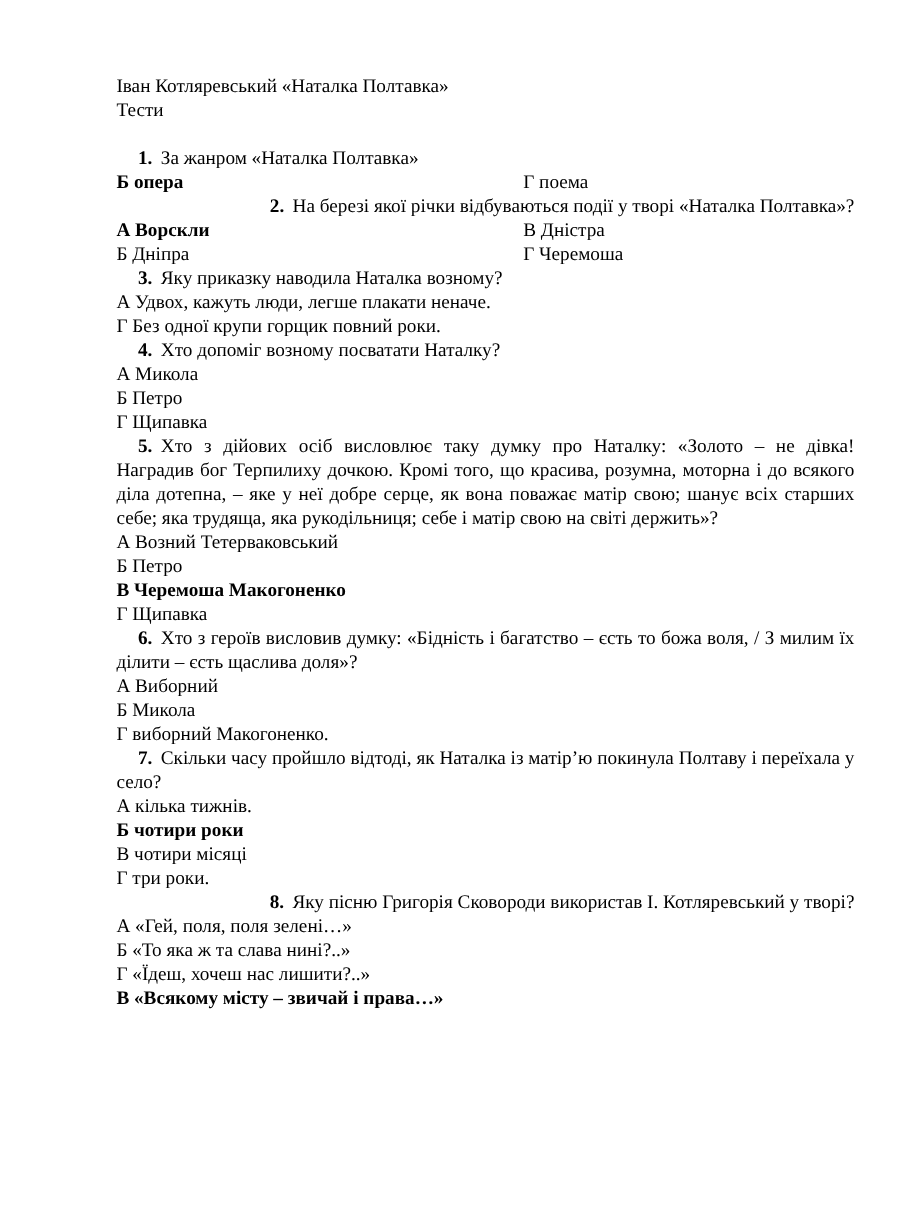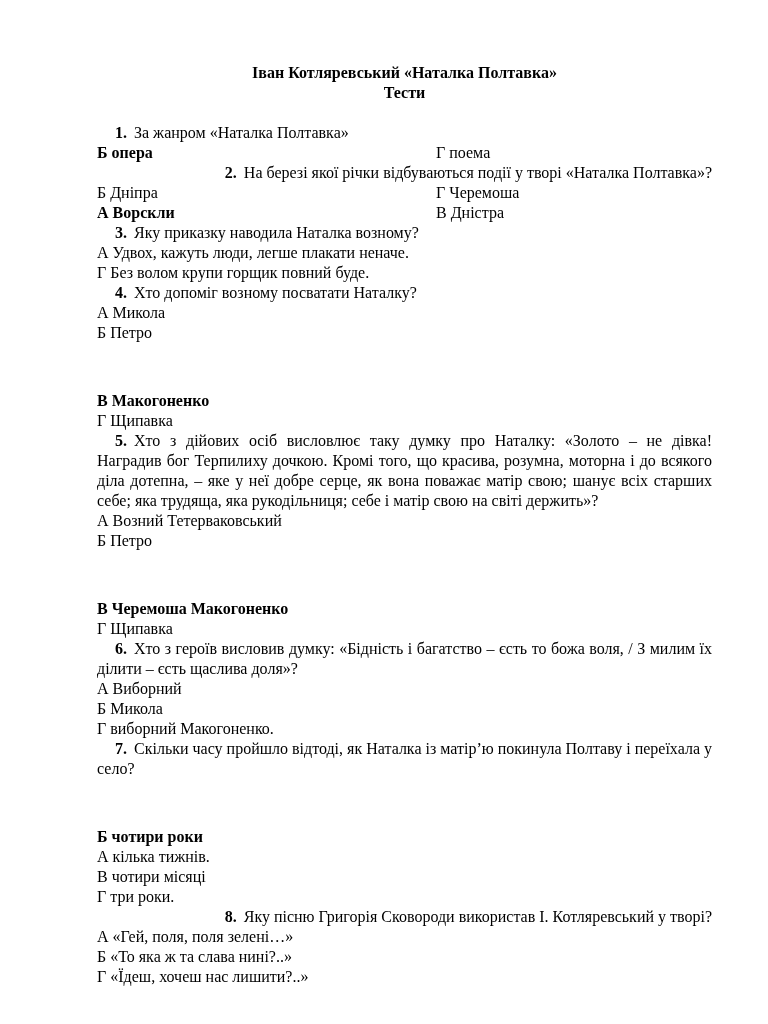--- a/index.html
+++ b/index.html
@@ -14,37 +14,37 @@
     line-height: 20px;
     overflow: hidden;
   }
   .content {
     position: absolute;
     left: 97px;
     top: 63px;
     width: 615px;
   }
   .doc-title, .doc-subtitle {
-    text-align: center;
-    font-weight: bold;
+    text-align: left;
+    font-weight: normal;
     margin: 0;
   }
   .doc-subtitle { margin-bottom: 20px; }
   .q-text {
     margin: 0;
     text-indent: 18px;
     text-align: justify;
   }
   .q-text.one-line { white-space: nowrap; text-align: right; }
   .q-num { font-weight: bold; margin-right: 7px; }
   .opt-line { margin: 0; }
   .opt-row { position: relative; margin: 0; }
   .opt { display: inline; }
   .col2 { position: absolute; left: 339px; top: 0; }
-  .bold { font-weight: bold; margin-top: 48px; }
+  .bold { font-weight: bold; }
 </style>
 </head>
 <body>
 
 <div class="page">
   <div class="content">
 
     <p class="doc-title">Іван Котляревський «Наталка Полтавка»</p>
     <p class="doc-subtitle">Тести</p>
 
@@ -52,62 +52,61 @@
       <p class="q-text"><b class="q-num">1.</b><span>За жанром «Наталка Полтавка»</span></p>
       <div class="opt-row">
         <span class="opt bold">Б опера</span>
         <span class="opt col2">Г поема</span>
       </div>
     </section>
 
     <section class="question">
       <p class="q-text one-line"><b class="q-num">2.</b><span>На березі якої річки відбуваються події у творі «Наталка Полтавка»?</span></p>
       <div class="opt-row">
+        <span class="opt bold">А Ворскли</span>
+        <span class="opt col2">В Дністра</span>
+      </div>
+      <div class="opt-row">
         <span class="opt">Б Дніпра</span>
         <span class="opt col2">Г Черемоша</span>
-      </div>
-      <div class="opt-row">
-        <span class="opt bold">А Ворскли</span>
-        <span class="opt col2">В Дністра</span>
       </div>
     </section>
 
     <section class="question">
       <p class="q-text"><b class="q-num">3.</b><span>Яку приказку наводила Наталка возному?</span></p>
       <div class="opt-line">А Удвох, кажуть люди, легше плакати неначе.</div>
-      <div class="opt-line">Г Без волом крупи горщик повний буде.</div>
+      <div class="opt-line">Г Без одної крупи горщик повний роки.</div>
     </section>
 
     <section class="question">
       <p class="q-text"><b class="q-num">4.</b><span>Хто допоміг возному посватати Наталку?</span></p>
       <div class="opt-line">А Микола</div>
       <div class="opt-line">Б Петро</div>
-      <div class="opt-line bold">В Макогоненко</div>
       <div class="opt-line">Г Щипавка</div>
     </section>
 
     <section class="question">
       <p class="q-text"><b class="q-num">5.</b><span>Хто з дійових осіб висловлює таку думку про Наталку: «Золото – не дівка! Наградив бог Терпилиху дочкою. Кромі того, що красива, розумна, моторна і до всякого діла дотепна, – яке у неї добре серце, як вона поважає матір свою; шанує всіх старших себе; яка трудяща, яка рукодільниця; себе і матір свою на світі держить»?</span></p>
       <div class="opt-line">А Возний Тетерваковський</div>
       <div class="opt-line">Б Петро</div>
       <div class="opt-line bold">В Черемоша Макогоненко</div>
       <div class="opt-line">Г Щипавка</div>
     </section>
 
     <section class="question">
       <p class="q-text"><b class="q-num">6.</b><span>Хто з героїв висловив думку: «Бідність і багатство – єсть то божа воля, / З милим їх ділити – єсть щаслива доля»?</span></p>
       <div class="opt-line">А Виборний</div>
       <div class="opt-line">Б Микола</div>
       <div class="opt-line">Г виборний Макогоненко.</div>
     </section>
 
     <section class="question">
       <p class="q-text"><b class="q-num">7.</b><span>Скільки часу пройшло відтоді, як Наталка із матір’ю покинула Полтаву і переїхала у село?</span></p>
+      <div class="opt-line">А кілька тижнів.</div>
       <div class="opt-line bold">Б чотири роки</div>
-      <div class="opt-line">А кілька тижнів.</div>
       <div class="opt-line">В чотири місяці</div>
       <div class="opt-line">Г три роки.</div>
     </section>
 
     <section class="question">
       <p class="q-text one-line"><b class="q-num">8.</b><span>Яку пісню Григорія Сковороди використав І. Котляревський у творі?</span></p>
       <div class="opt-line">А «Гей, поля, поля зелені…»</div>
       <div class="opt-line">Б «То яка ж та слава нині?..»</div>
       <div class="opt-line">Г «Їдеш, хочеш нас лишити?..»</div>
       <div class="opt-line bold">В «Всякому місту – звичай і права…»</div>

